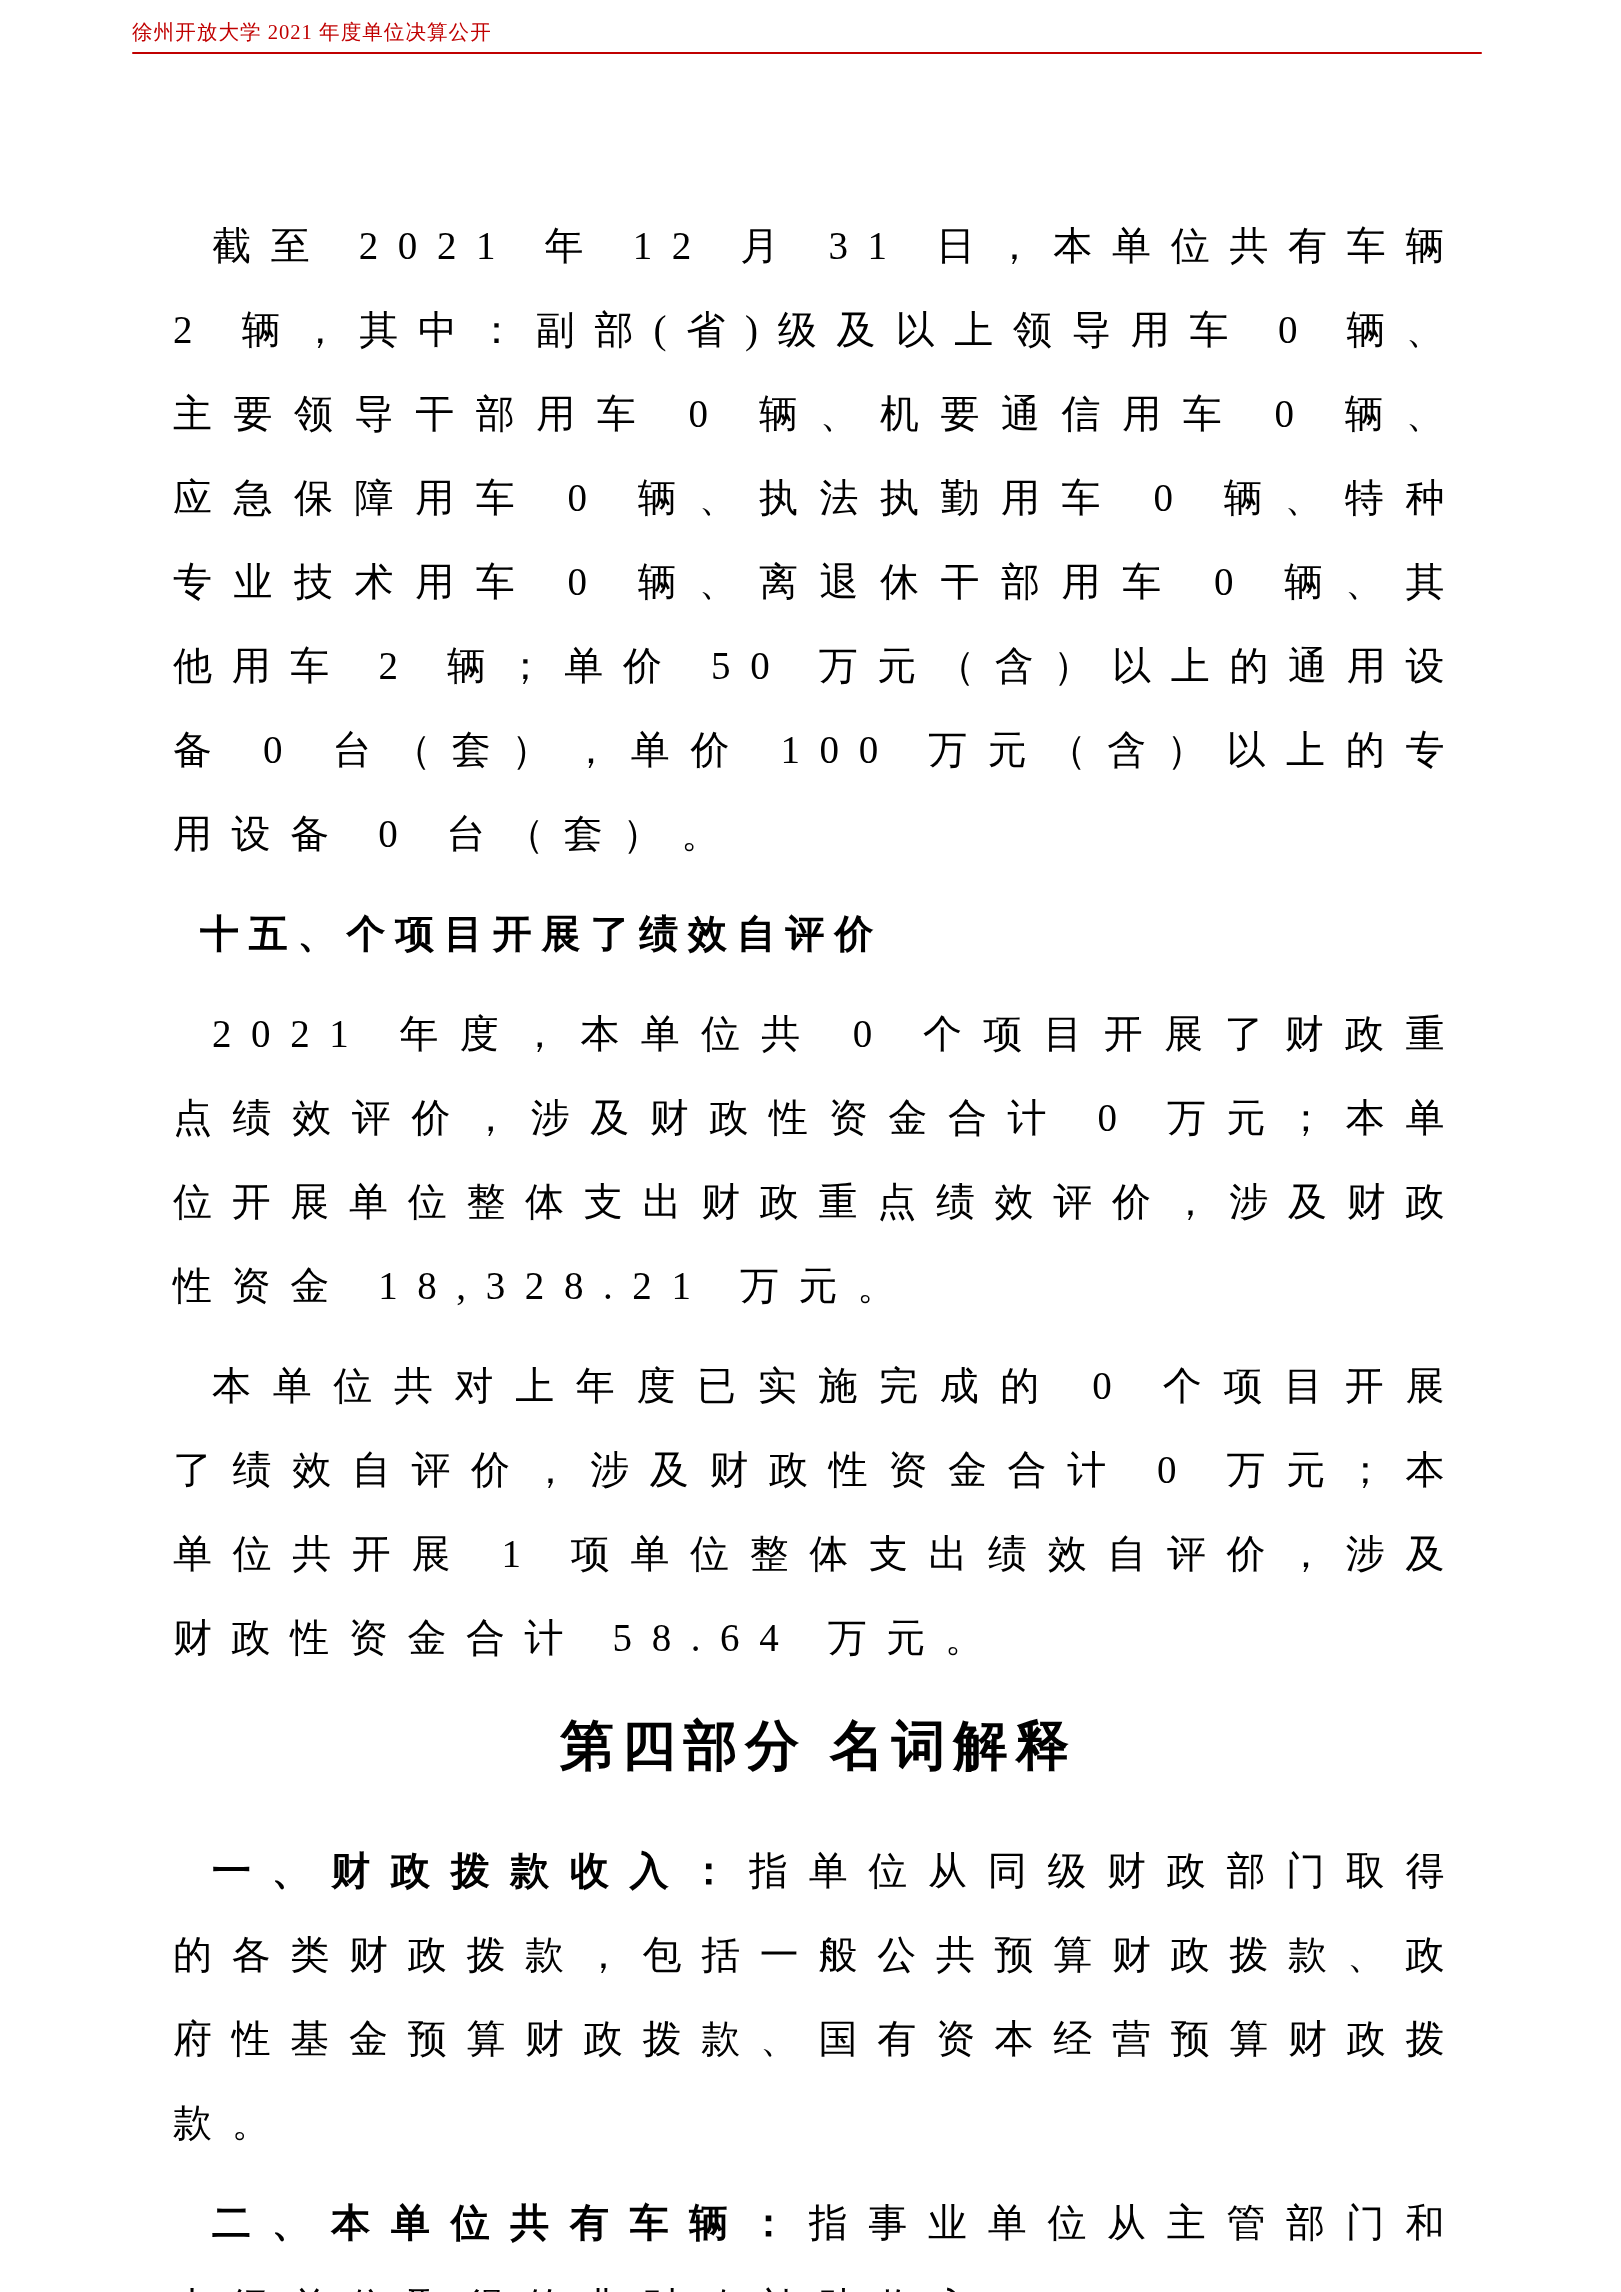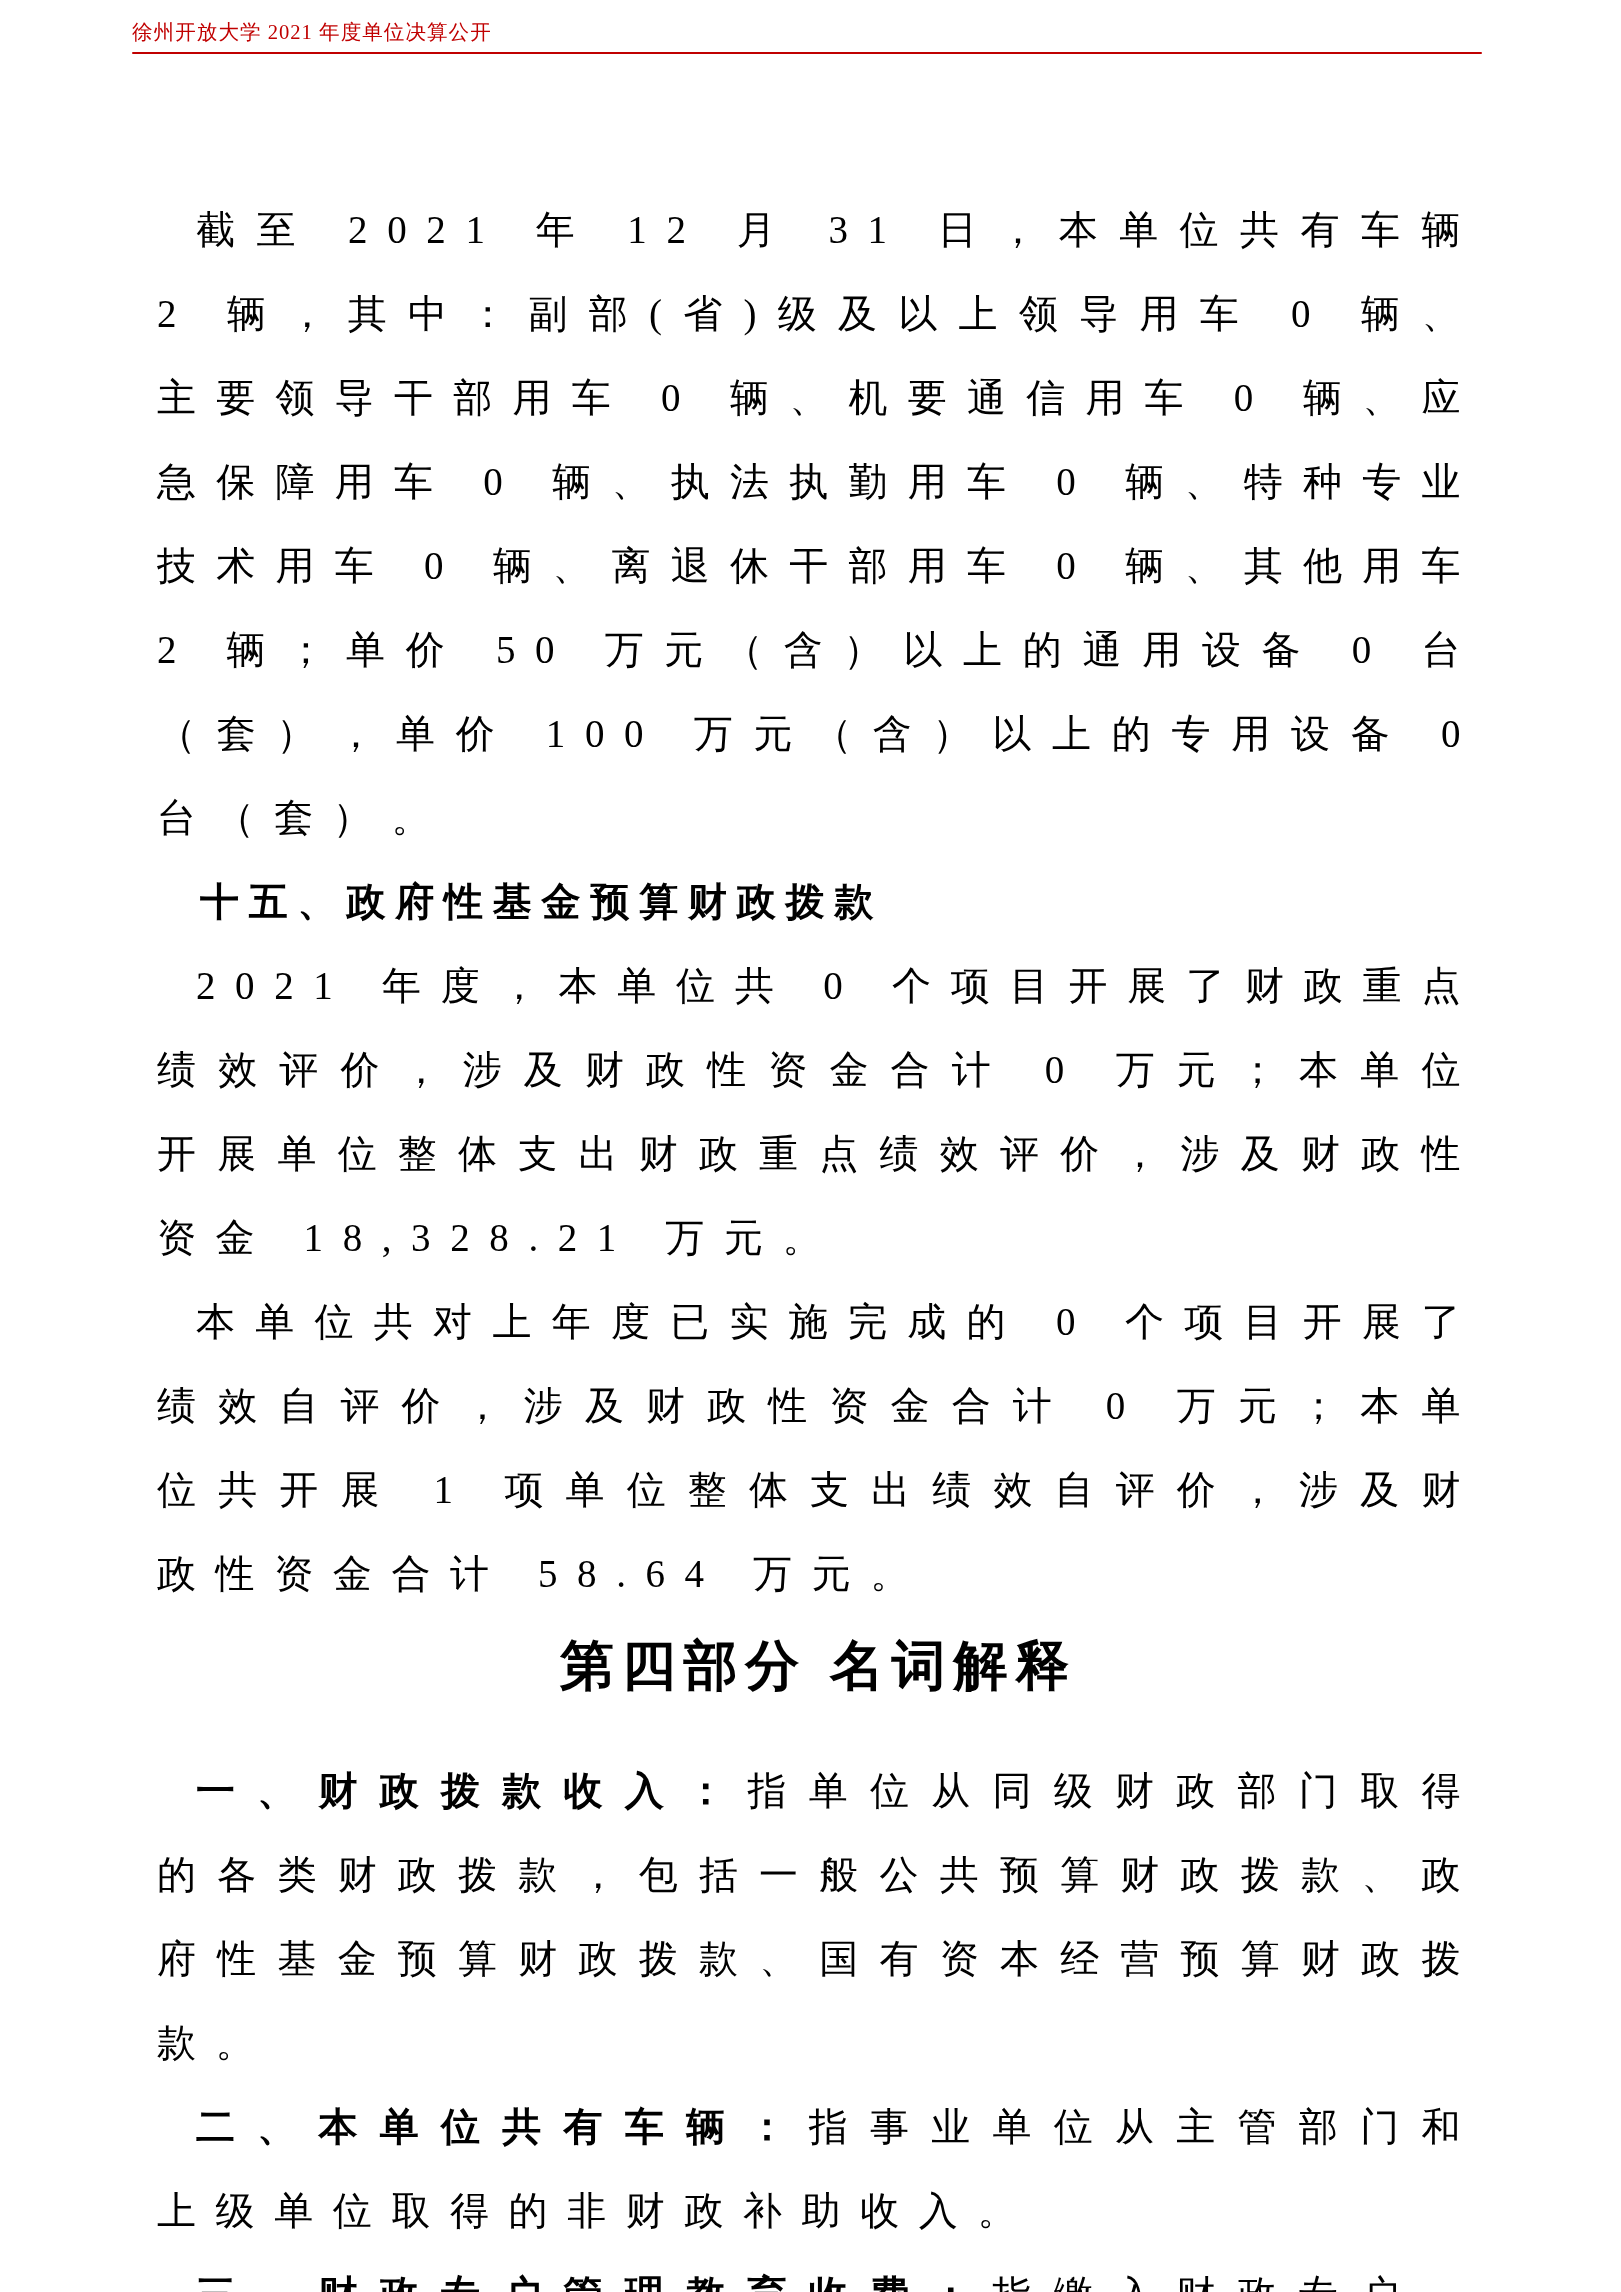--- a/index.html
+++ b/index.html
@@ -40,21 +40,21 @@
     position: absolute;
     top: 188px;
     left: 157px;
     width: 1323px;
     font-size: 39px;
     line-height: 84px;
     letter-spacing: 19.6px;
     text-align: justify;
   }
   .para {
-    margin: 0;
+    margin: 16px;
     text-indent: 39px;
   }
   .section-heading {
     margin: 0;
     text-indent: 43px;
     font-weight: bold;
     font-family: "Liberation Sans", "DejaVu Sans", sans-serif;
     letter-spacing: 9.8px;
     font-size: 39px;
     line-height: 84px;
@@ -92,21 +92,21 @@
 
   <div class="page-header">
     <div class="header-title">徐州开放大学 2021 年度单位决算公开</div>
     <div class="header-rule"></div>
   </div>
 
   <div class="content">
 
     <p class="para">截至 2021 年 12 月 31 日，本单位共有车辆 2 辆，其中：副部(省)级及以上领导用车 0 辆、主要领导干部用车 0 辆、机要通信用车 0 辆、应急保障用车 0 辆、执法执勤用车 0 辆、特种专业技术用车 0 辆、离退休干部用车 0 辆、其他用车 2 辆；单价 50 万元（含）以上的通用设备 0 台（套），单价 100 万元（含）以上的专用设备 0 台（套）。</p>
 
-    <p class="section-heading">十五、政府性基金预算财政拨款</p>
+    <p class="section-heading">十五、个项目开展了绩效自评价</p>
 
     <p class="para">2021 年度，本单位共 0 个项目开展了财政重点绩效评价，涉及财政性资金合计 0 万元；本单位开展单位整体支出财政重点绩效评价，涉及财政性资金 18,328.21 万元。</p>
 
     <p class="para">本单位共对上年度已实施完成的 0 个项目开展了绩效自评价，涉及财政性资金合计 0 万元；本单位共开展 1 项单位整体支出绩效自评价，涉及财政性资金合计 58.64 万元。</p>
 
     <h2 class="part-heading">第四部分 名词解释</h2>
 
     <p class="para"><b class="term">一、财政拨款收入：</b><span>指单位从同级财政部门取得的各类财政拨款，包括一般公共预算财政拨款、政府性基金预算财政拨款、国有资本经营预算财政拨款。</span></p>
 
     <p class="para"><b class="term">二、本单位共有车辆：</b><span>指事业单位从主管部门和上级单位取得的非财政补助收入。</span></p>

